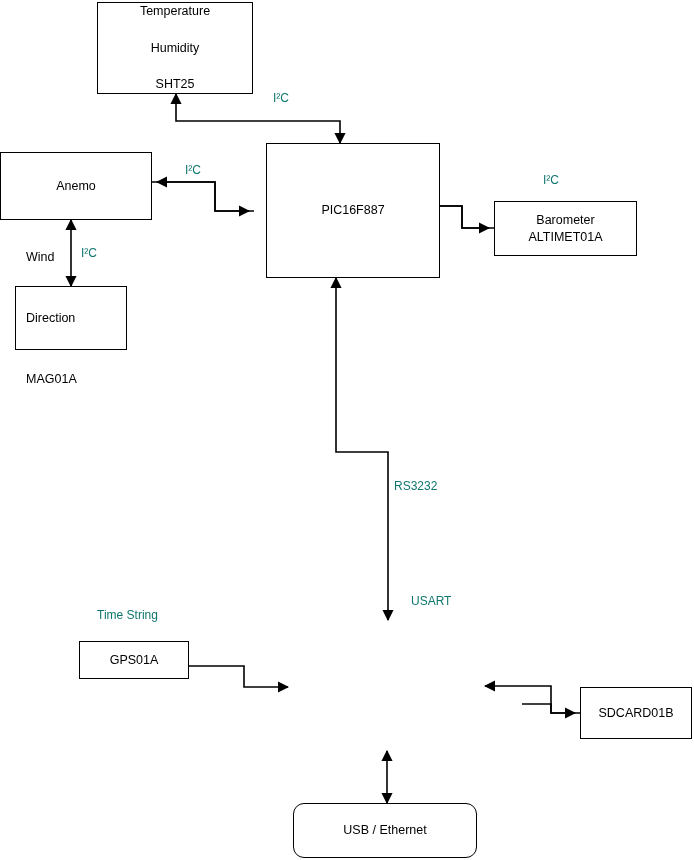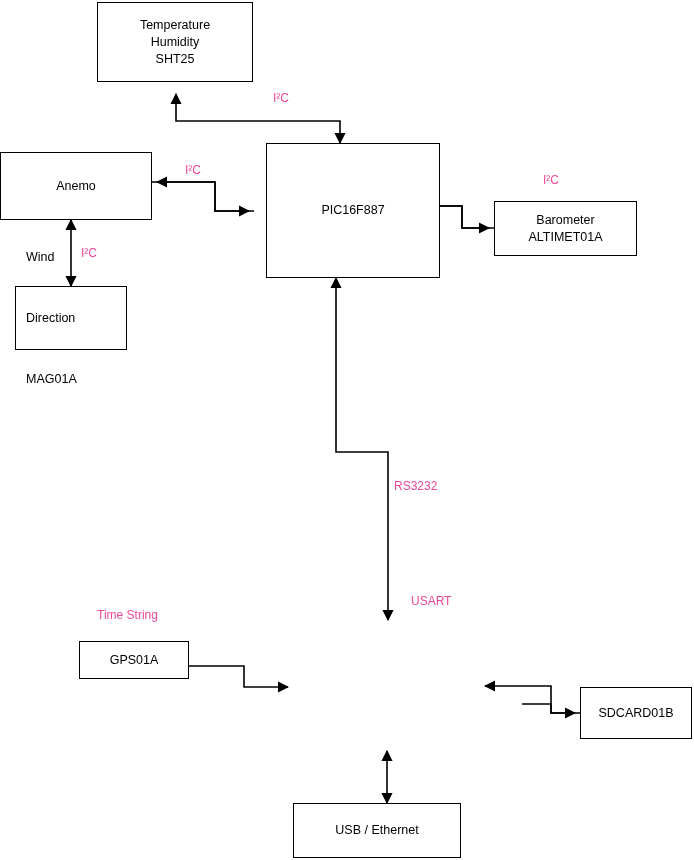--- a/index.html
+++ b/index.html
@@ -36,21 +36,21 @@
     justify-content: center;
     text-align: center;
     font-size: 12.5px;
     line-height: 17px;
     color: #000000;
     z-index: 2;
   }
   .label {
     position: absolute;
     font-size: 12px;
-    color: #ec4899;
+    color: #0f766e;
     white-space: nowrap;
     z-index: 3;
   }
   .node-pic { font-size: 12.5px; }
   .node-arm .gap { height: 16px; }
 </style>
 </head>
 <body>
 
 <div id="canvas">
@@ -91,21 +91,21 @@
     <g>
       <path d="M 522 704 L 551 704 L 551 713 L 575 713" fill="none" stroke="#000000" stroke-width="1.6" marker-end="url(#arrow)"></path>
       <path d="M 580 713 L 551 713 L 551 686 L 485 686" fill="none" stroke="#000000" stroke-width="1.6" marker-end="url(#arrow)"></path>
     </g>
 
     <g>
       <path d="M 387 751 L 387 803" fill="none" stroke="#000000" stroke-width="1.6" marker-start="url(#arrow)" marker-end="url(#arrow)"></path>
     </g>
   </svg>
 
-  <div class="node" style="left:97px; top:2px; width:156px; height:80px;">
+  <div class="node" style="left:97px; top:2px; width:156px; height:92px;justify-content:space-between;">
     <span>Temperature</span>
     <span>Humidity</span>
     <span>SHT25</span>
   </div>
 
   <div class="node" style="left:0px; top:152px; width:152px; height:68px;">
     <span>Anemo</span>
   </div>
 
   <div class="node node-pic" style="left:254px; top:143px; width:174px; height:135px;margin-left:12px;">
@@ -125,21 +125,21 @@
 
   <div class="node" style="left:79px; top:641px; width:110px; height:38px;">
     <span>GPS01A</span>
   </div>
 
 
   <div class="node" style="left:580px; top:687px; width:112px; height:52px;">
     <span>SDCARD01B</span>
   </div>
 
-  <div class="node" style="left:293px; top:803px; width:168px; height:55px;">
+  <div class="node" style="left:293px; top:803px; width:184px; height:55px;border-radius:11px;">
     <span>USB / Ethernet</span>
   </div>
 
   <div class="label" style="left:273px; top:91px;">I²C</div>
 
   <div class="label" style="left:185px; top:163px;">I²C</div>
 
   <div class="label" style="left:543px; top:173px;">I²C</div>
 
   <div class="label" style="left:81px; top:246px;">I²C</div>

